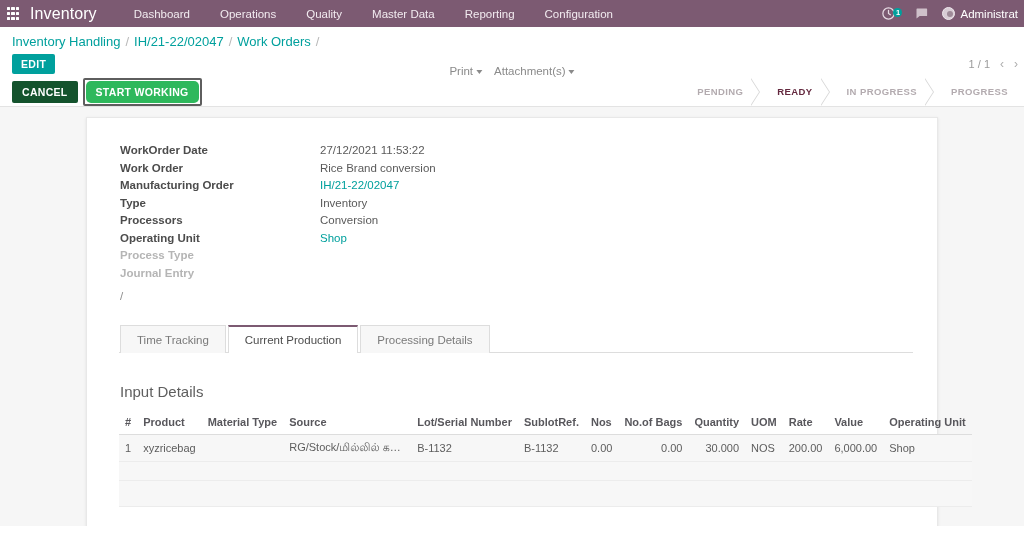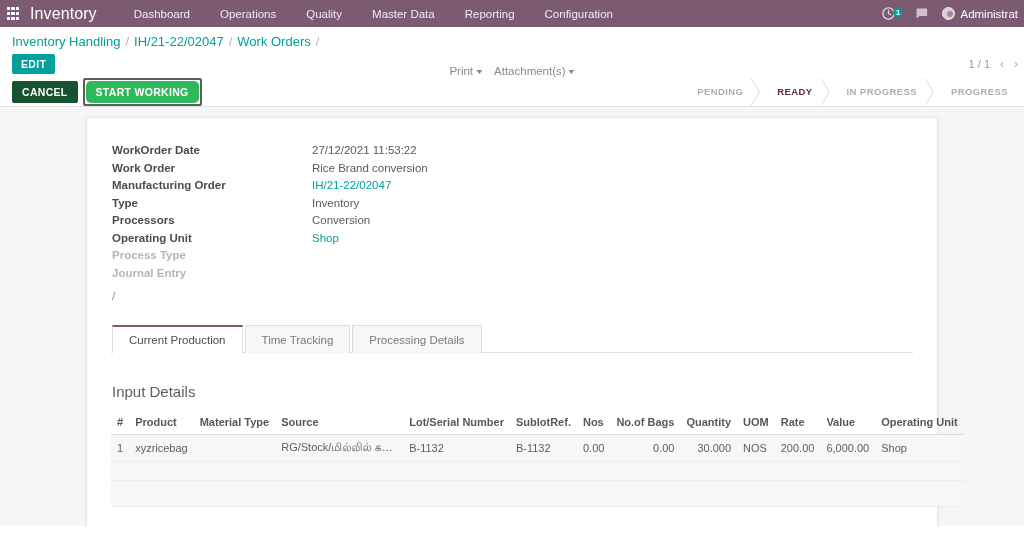--- a/index.html
+++ b/index.html
@@ -274,21 +274,21 @@
   }
   .sheet {
     width: 852px;
     margin: 0 auto;
     background: #ffffff;
     border: 1px solid #e8e8e8;
     box-shadow: 0 1px 3px rgba(0,0,0,.09);
     min-height: 420px;
     padding: 0;
   }
-  .sheet-inner { padding: 26px 24px 0 24px; }
+  .sheet-inner { padding: 26px 24px 0 32px; }
 
   
   .form-grid {
     display: block;
     padding-left: 1px;
   }
   .frow {
     display: flex;
     align-items: baseline;
     min-height: 17.5px;
@@ -514,22 +514,22 @@
           <div class="fvalue"></div>
         </div>
         <div class="frow">
           <div class="flabel muted">Journal Entry</div>
           <div class="fvalue"></div>
         </div>
         <div class="slash-row">/</div>
       </div>
 
       <div class="tabs">
+        <div class="tab">Time Tracking</div>
         <div class="tab active">Current Production</div>
-        <div class="tab">Time Tracking</div>
         <div class="tab">Processing Details</div>
       </div>
 
       <div class="tab-pane">
         <div class="pane-title">Input Details</div>
 
         <table class="lines">
           <thead>
             <tr>
               <th class="idx">#</th>

